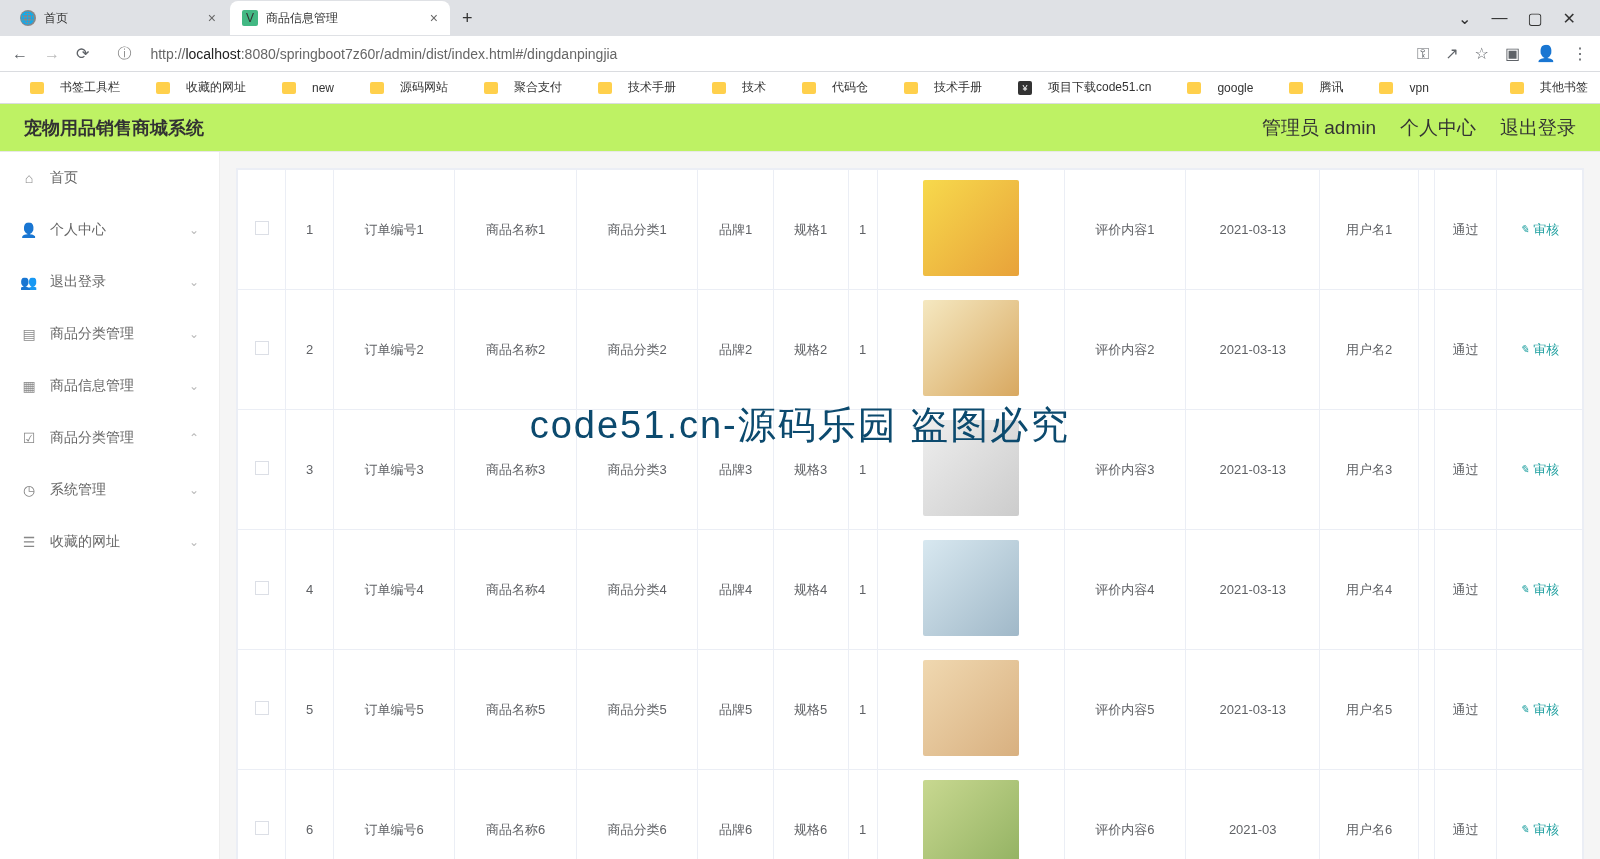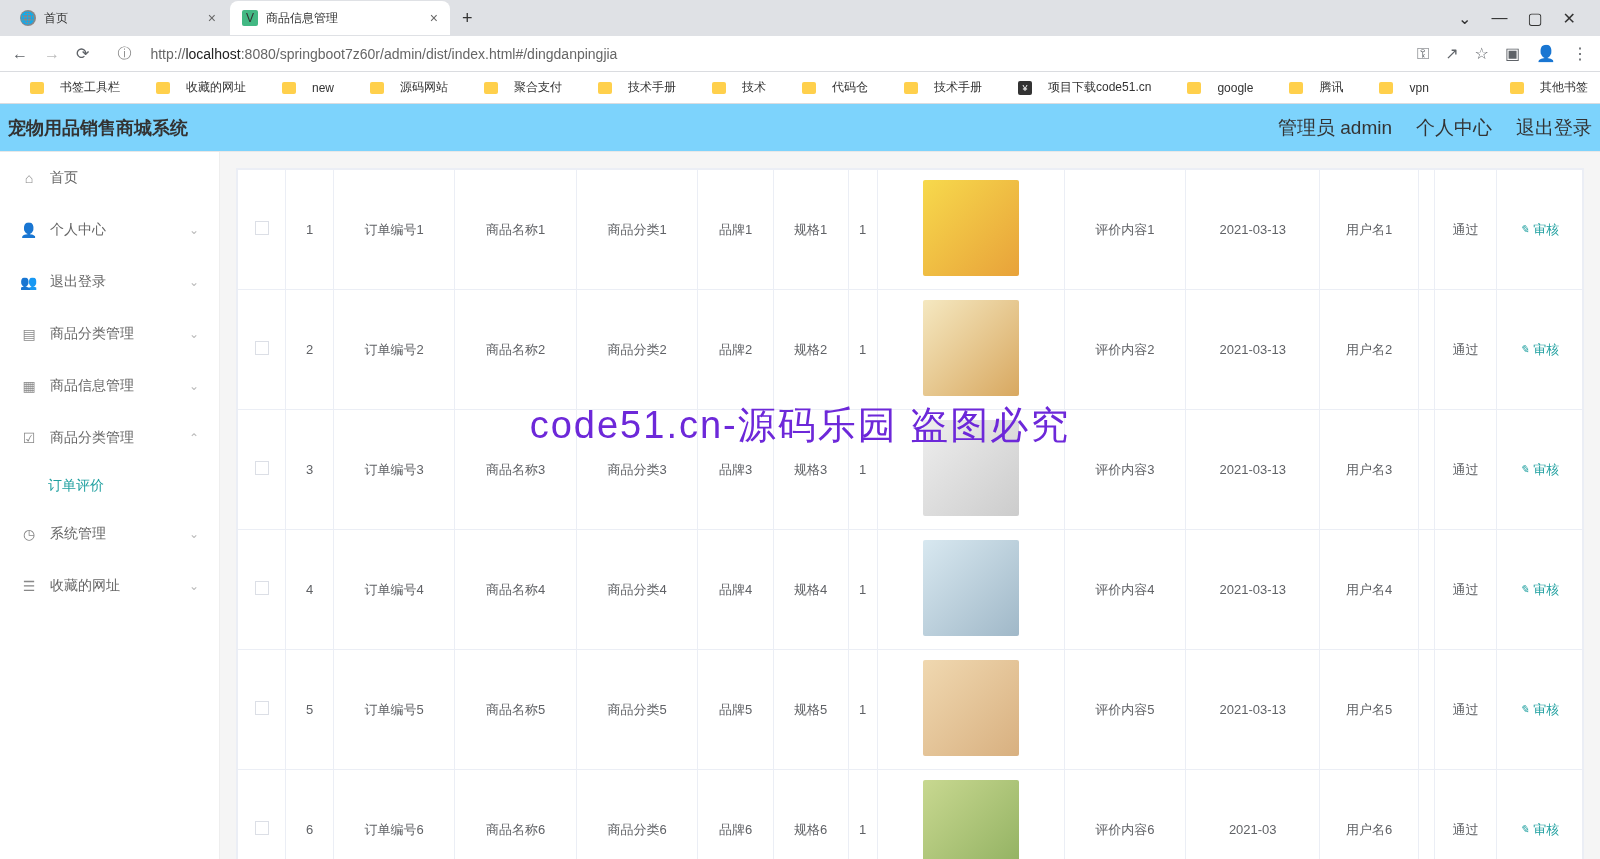--- a/index.html
+++ b/index.html
@@ -24,21 +24,21 @@
 .url-text .host { color: #222; }
 .nav-right { display: flex; gap: 16px; align-items: center; color: #5f6368; }
 
 .bookmarks-bar { display: flex; align-items: center; height: 32px; background: #fff; padding: 0 12px; gap: 18px; font-size: 12px; border-bottom: 1px solid #dadce0; }
 .bookmark { display: flex; align-items: center; gap: 16px; color: #333; cursor: pointer; margin-left: 18px; }
 .bm-folder { width: 14px; height: 12px; background: #ffd04c; border-radius: 2px; }
 .bm-icon-v { width: 14px; height: 14px; background: #333; border-radius: 2px; color: #fff; font-size: 9px; display: flex; align-items: center; justify-content: center; }
 .bookmarks-right { margin-left: auto; display: flex; gap: 18px; text-align: right; }
 
 
-.app-header { display: flex; align-items: center; height: 48px; background: #7dd3fc; padding: 0 8px; border-bottom: 1px solid #e8e8e8; }
+.app-header { display: flex; align-items: center; height: 48px; background: #bef264; padding: 0 24px; border-bottom: 1px solid #e8e8e8; }
 .app-title { font-size: 18px; font-weight: bold; color: #333; }
 .header-right { margin-left: auto; display: flex; gap: 24px; font-size: 19px; color: #333; }
 .header-link { cursor: pointer; }
 
 .app-body { display: flex; height: calc(100vh - 152px); }
 .sidebar { width: 220px; background: #fff; border-right: 1px solid #eee; overflow-y: auto; }
 .side-item { display: flex; align-items: center; height: 52px; padding: 0 20px; color: #666; font-size: 14px; cursor: pointer; }
 .side-icon { width: 18px; margin-right: 12px; color: #888; display: flex; align-items: center; justify-content: center; }
 .side-chevron { margin-left: auto; color: #bbb; font-size: 12px; }
 .side-sub { padding-left: 48px; height: 44px; display: flex; align-items: center; color: #20a0a0; font-size: 14px; cursor: pointer; }
@@ -53,21 +53,21 @@
 .img-thumb { width: 96px; height: 96px; background: #f0e4c0; display: inline-block; border-radius: 2px; }
 .img-thumb.c1 { background: linear-gradient(135deg,#f7d94c,#e8a23a); }
 .img-thumb.c2 { background: linear-gradient(135deg,#f5e8c0,#d8a860); }
 .img-thumb.c3 { background: linear-gradient(135deg,#eee,#ccc); }
 .img-thumb.c4 { background: linear-gradient(135deg,#d8e8f0,#a0b8c8); }
 .img-thumb.c5 { background: linear-gradient(135deg,#f0d8b0,#d8b080); }
 .img-thumb.c6 { background: linear-gradient(135deg,#c8d890,#90b060); }
 .action-link { color: #20a0a0; cursor: pointer; display: inline-flex; align-items: center; gap: 4px; font-size: 13px; }
 .edit-icon { font-style: italic; font-size: 11px; }
 
-.watermark { position: fixed; top: 400px; left: 50%; transform: translateX(-50%); font-size: 38px; color: #6d28d9; font-weight: 500; pointer-events: none; z-index: 100; white-space: nowrap; letter-spacing: 2px; }
+.watermark { position: fixed; top: 400px; left: 50%; transform: translateX(-50%); font-size: 38px; color: #0c4a6e; font-weight: 500; pointer-events: none; z-index: 100; white-space: nowrap; letter-spacing: 2px; }
 </style>
 </head>
 <body>
 
 <div class="browser-chrome">
   <div class="tab-bar">
     <div class="tab inactive">
       <span class="tab-icon">🌐</span>
       <span>首页</span>
       <span class="tab-close">×</span>
@@ -201,23 +201,20 @@
     <div class="side-item">
       <span class="side-icon">▦</span>
       <span>商品信息管理</span>
       <span class="side-chevron">⌄</span>
     </div>
     <div class="side-item">
       <span class="side-icon">☑</span>
       <span>商品分类管理</span>
       <span class="side-chevron">⌃</span>
     </div>
-    <div class="side-sub">
-      <span>订单评价</span>
-    </div>
     <div class="side-item">
       <span class="side-icon">◷</span>
       <span>系统管理</span>
       <span class="side-chevron">⌄</span>
     </div>
     <div class="side-item">
       <span class="side-icon">☰</span>
       <span>收藏的网址</span>
       <span class="side-chevron">⌄</span>
     </div>

